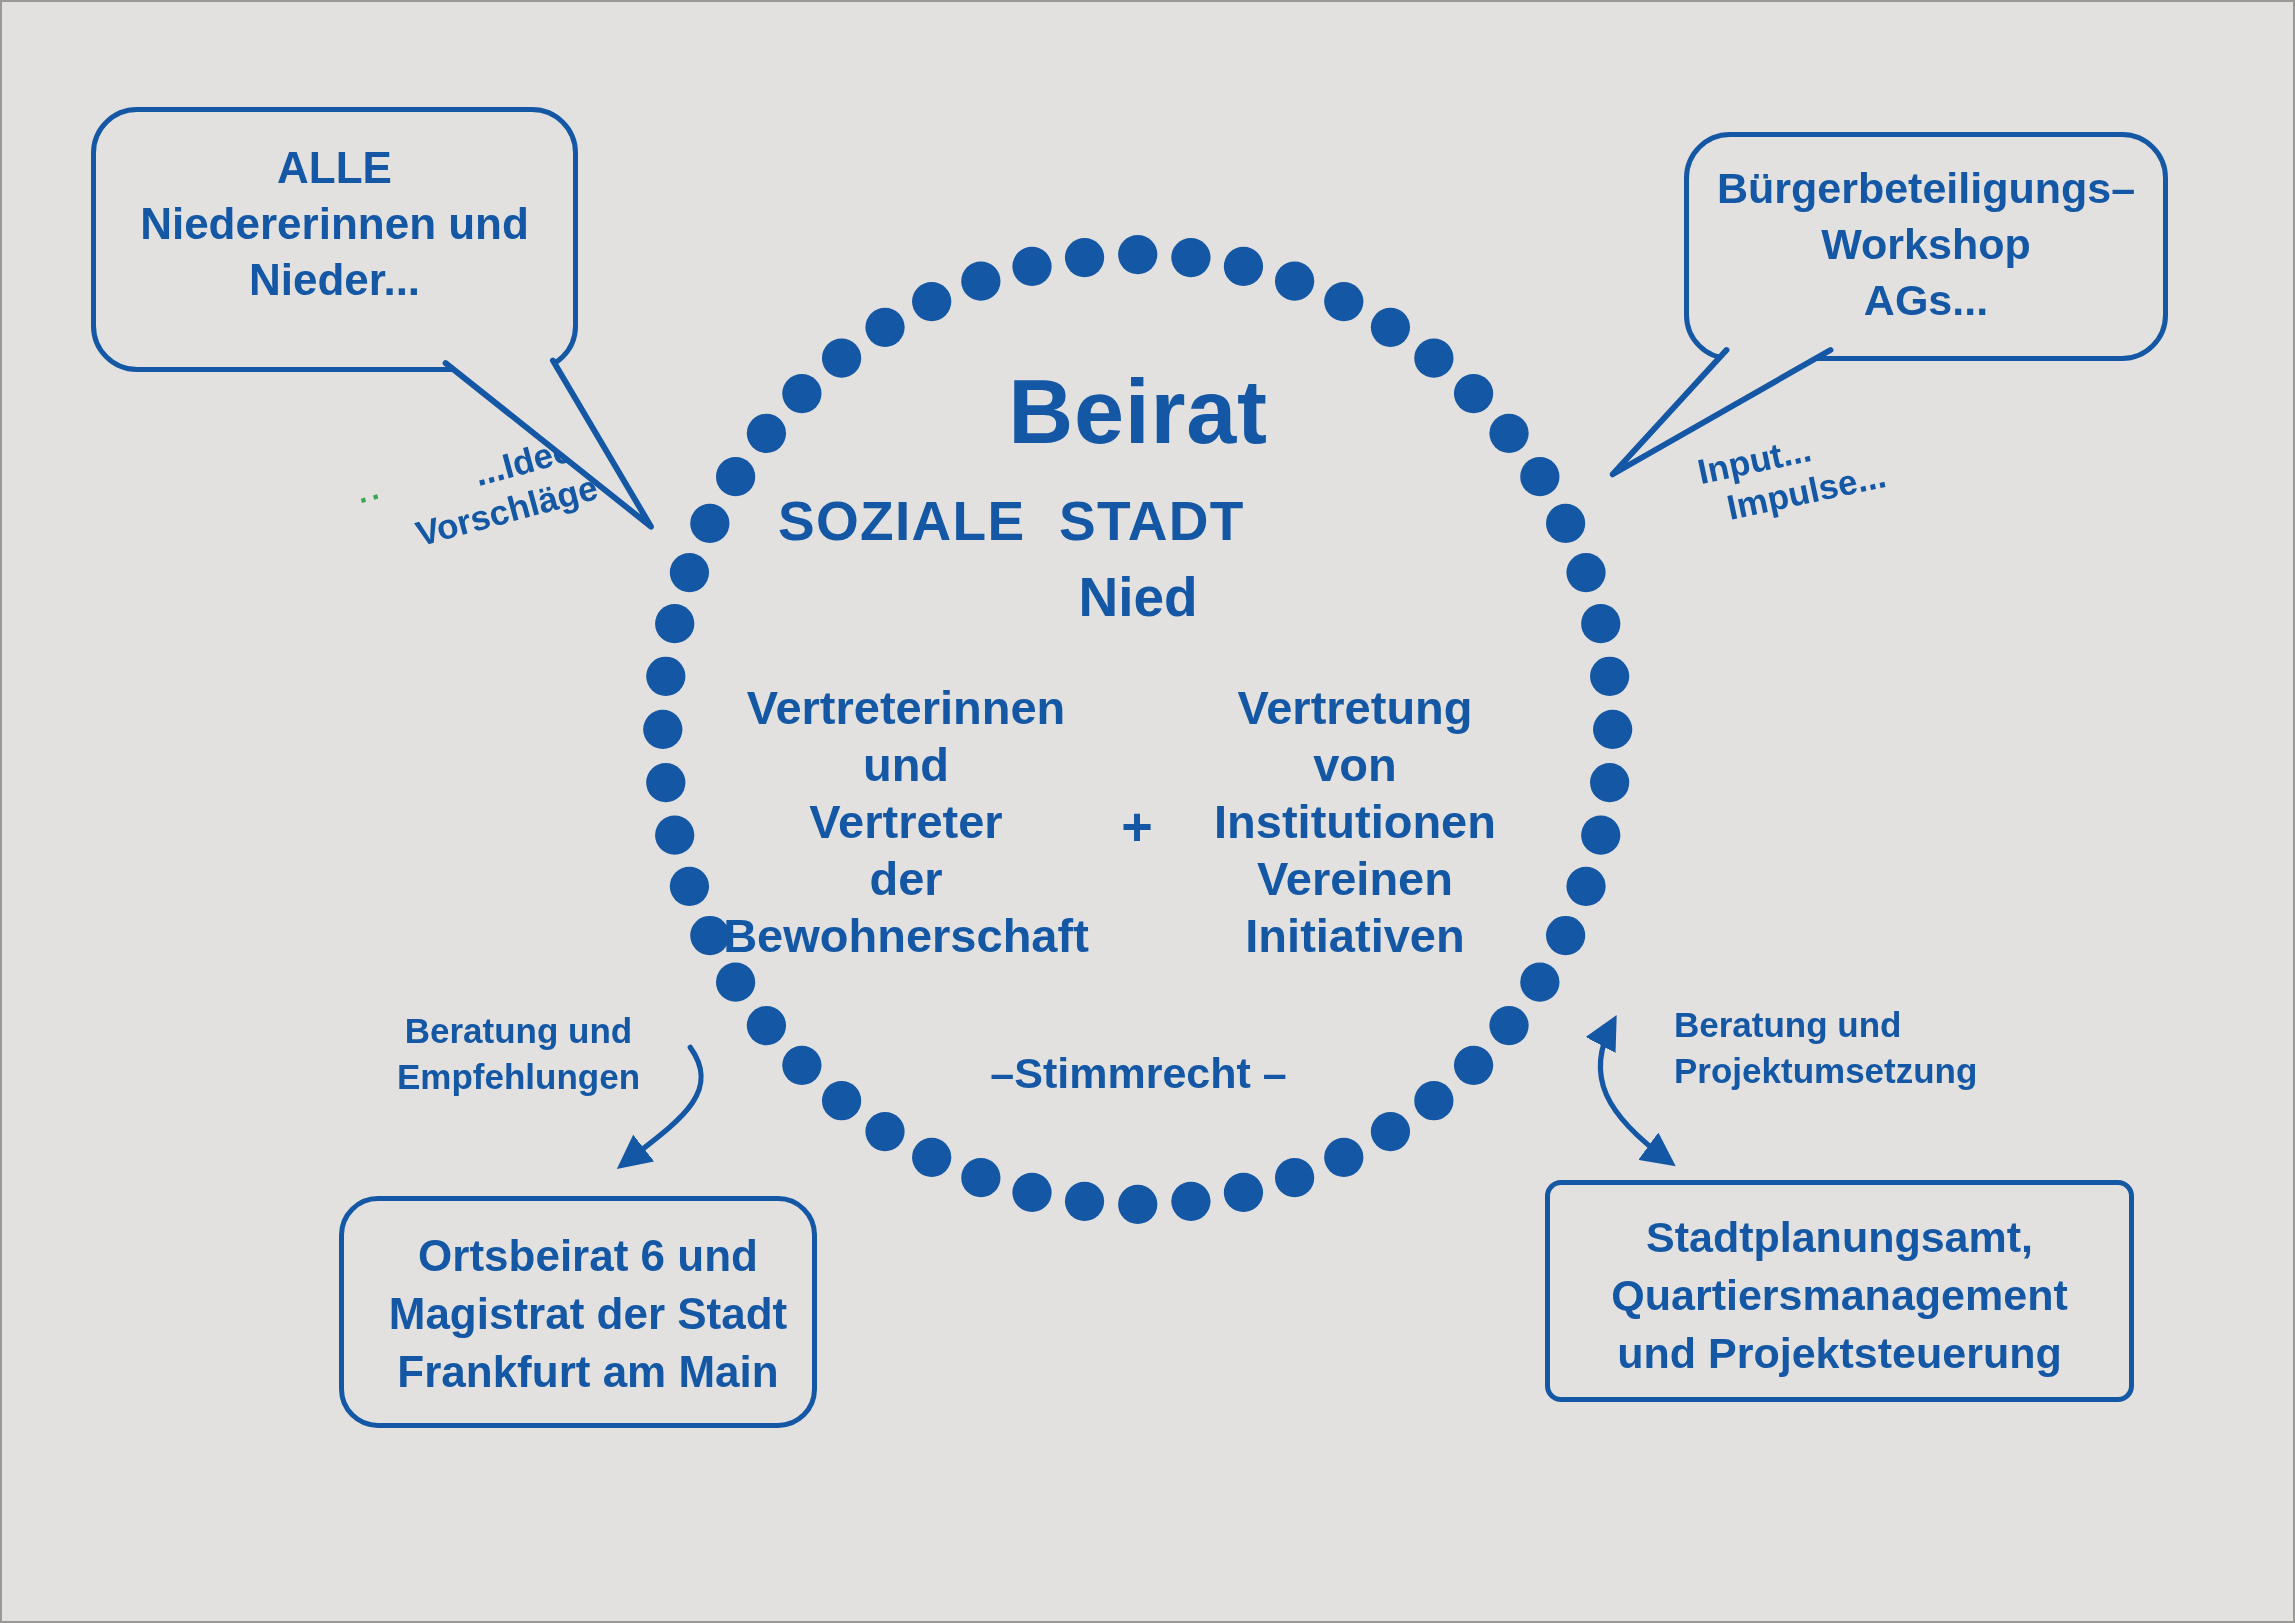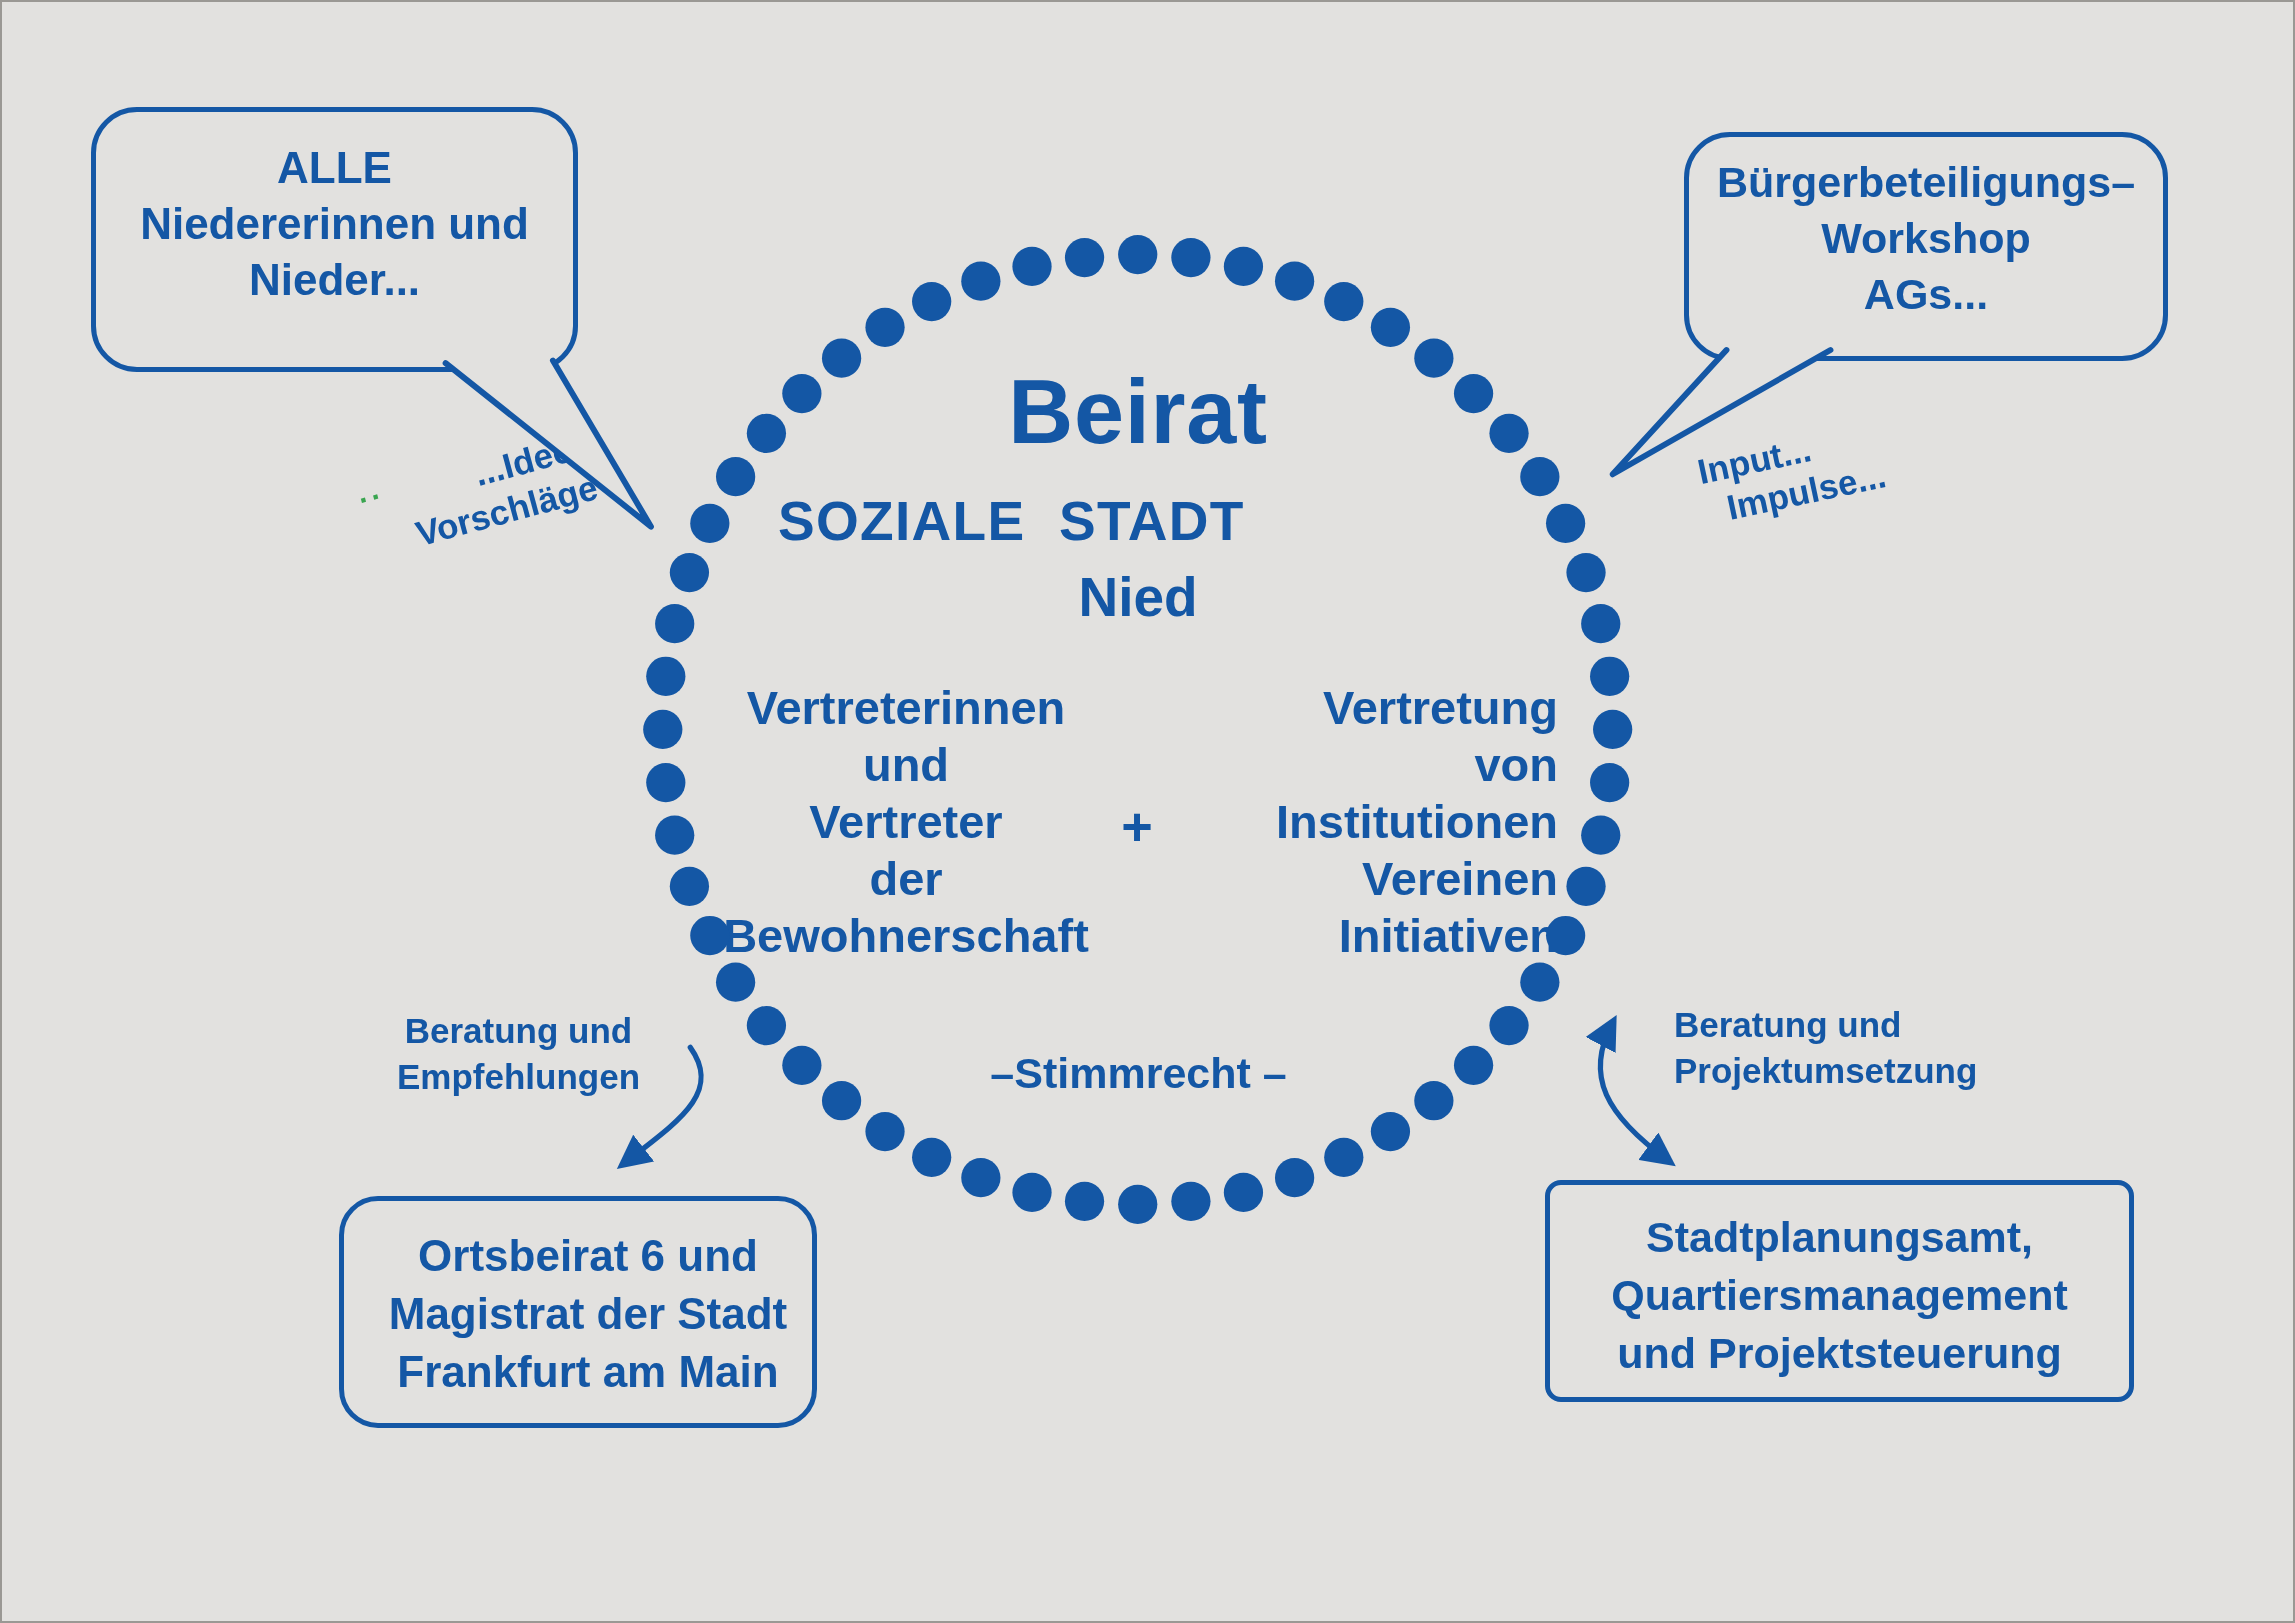--- a/index.html
+++ b/index.html
@@ -35,41 +35,41 @@
   }
   .subtitle2{
     left:809px;top:563px;width:654px;
     text-align:center;font-size:55px;font-weight:bold;
   }
   .group{
     width:406px;text-align:center;
     font-size:47px;line-height:57px;font-weight:bold;
   }
   .group-left{left:701px;top:677px;}
-  .group-right{left:1150px;top:677px;text-align:right;}
+  .group-right{left:1150px;top:677px;}
   .plus{
     left:1099px;top:793px;width:72px;text-align:center;
     font-size:54px;font-weight:bold;
   }
   .stimmrecht{
     left:940px;top:1047px;width:393px;text-align:center;
     font-size:43px;font-weight:bold;
   }
   
   .bubble{
     border:5.9px solid var(--accent);
     border-radius:46px;
     box-sizing:border-box;
     text-align:center;
     font-weight:bold;
     background:var(--bg);
   }
   .bubble .ln{display:block;}
   .bubble-tl{left:89px;top:105px;width:487px;height:265px;font-size:44px;line-height:56px;padding-top:27.5px;}
-  .bubble-tr{left:1682px;top:130px;width:484px;height:229px;font-size:43px;line-height:56px;padding-top:17px;}
+  .bubble-tr{left:1682px;top:130px;width:484px;height:229px;font-size:43px;line-height:56px;padding-top:23px;}
   .bubble-bl{left:337px;top:1194px;width:478px;height:232px;font-size:44px;line-height:58px;padding-top:26px;border-radius:39px;padding-left:20px;}
   .bubble-br{left:1543px;top:1178px;width:589px;height:222px;font-size:43px;line-height:58px;padding-top:23px;border-radius:16px;}
   
   .annot{font-size:35px;line-height:43px;font-weight:bold;white-space:nowrap;}
   .annot-ideen{left:398px;top:470px;transform:rotate(-15deg);transform-origin:left top;}
   .annot-ideen .l1{margin-left:72px;}
   .annot-input{left:1692px;top:450px;transform:rotate(-12deg);transform-origin:left top;line-height:41px;}
   .annot-input .l2{margin-left:21px;}
   .green-dots{
     left:357px;top:479px;font-size:30px;color:var(--green);

